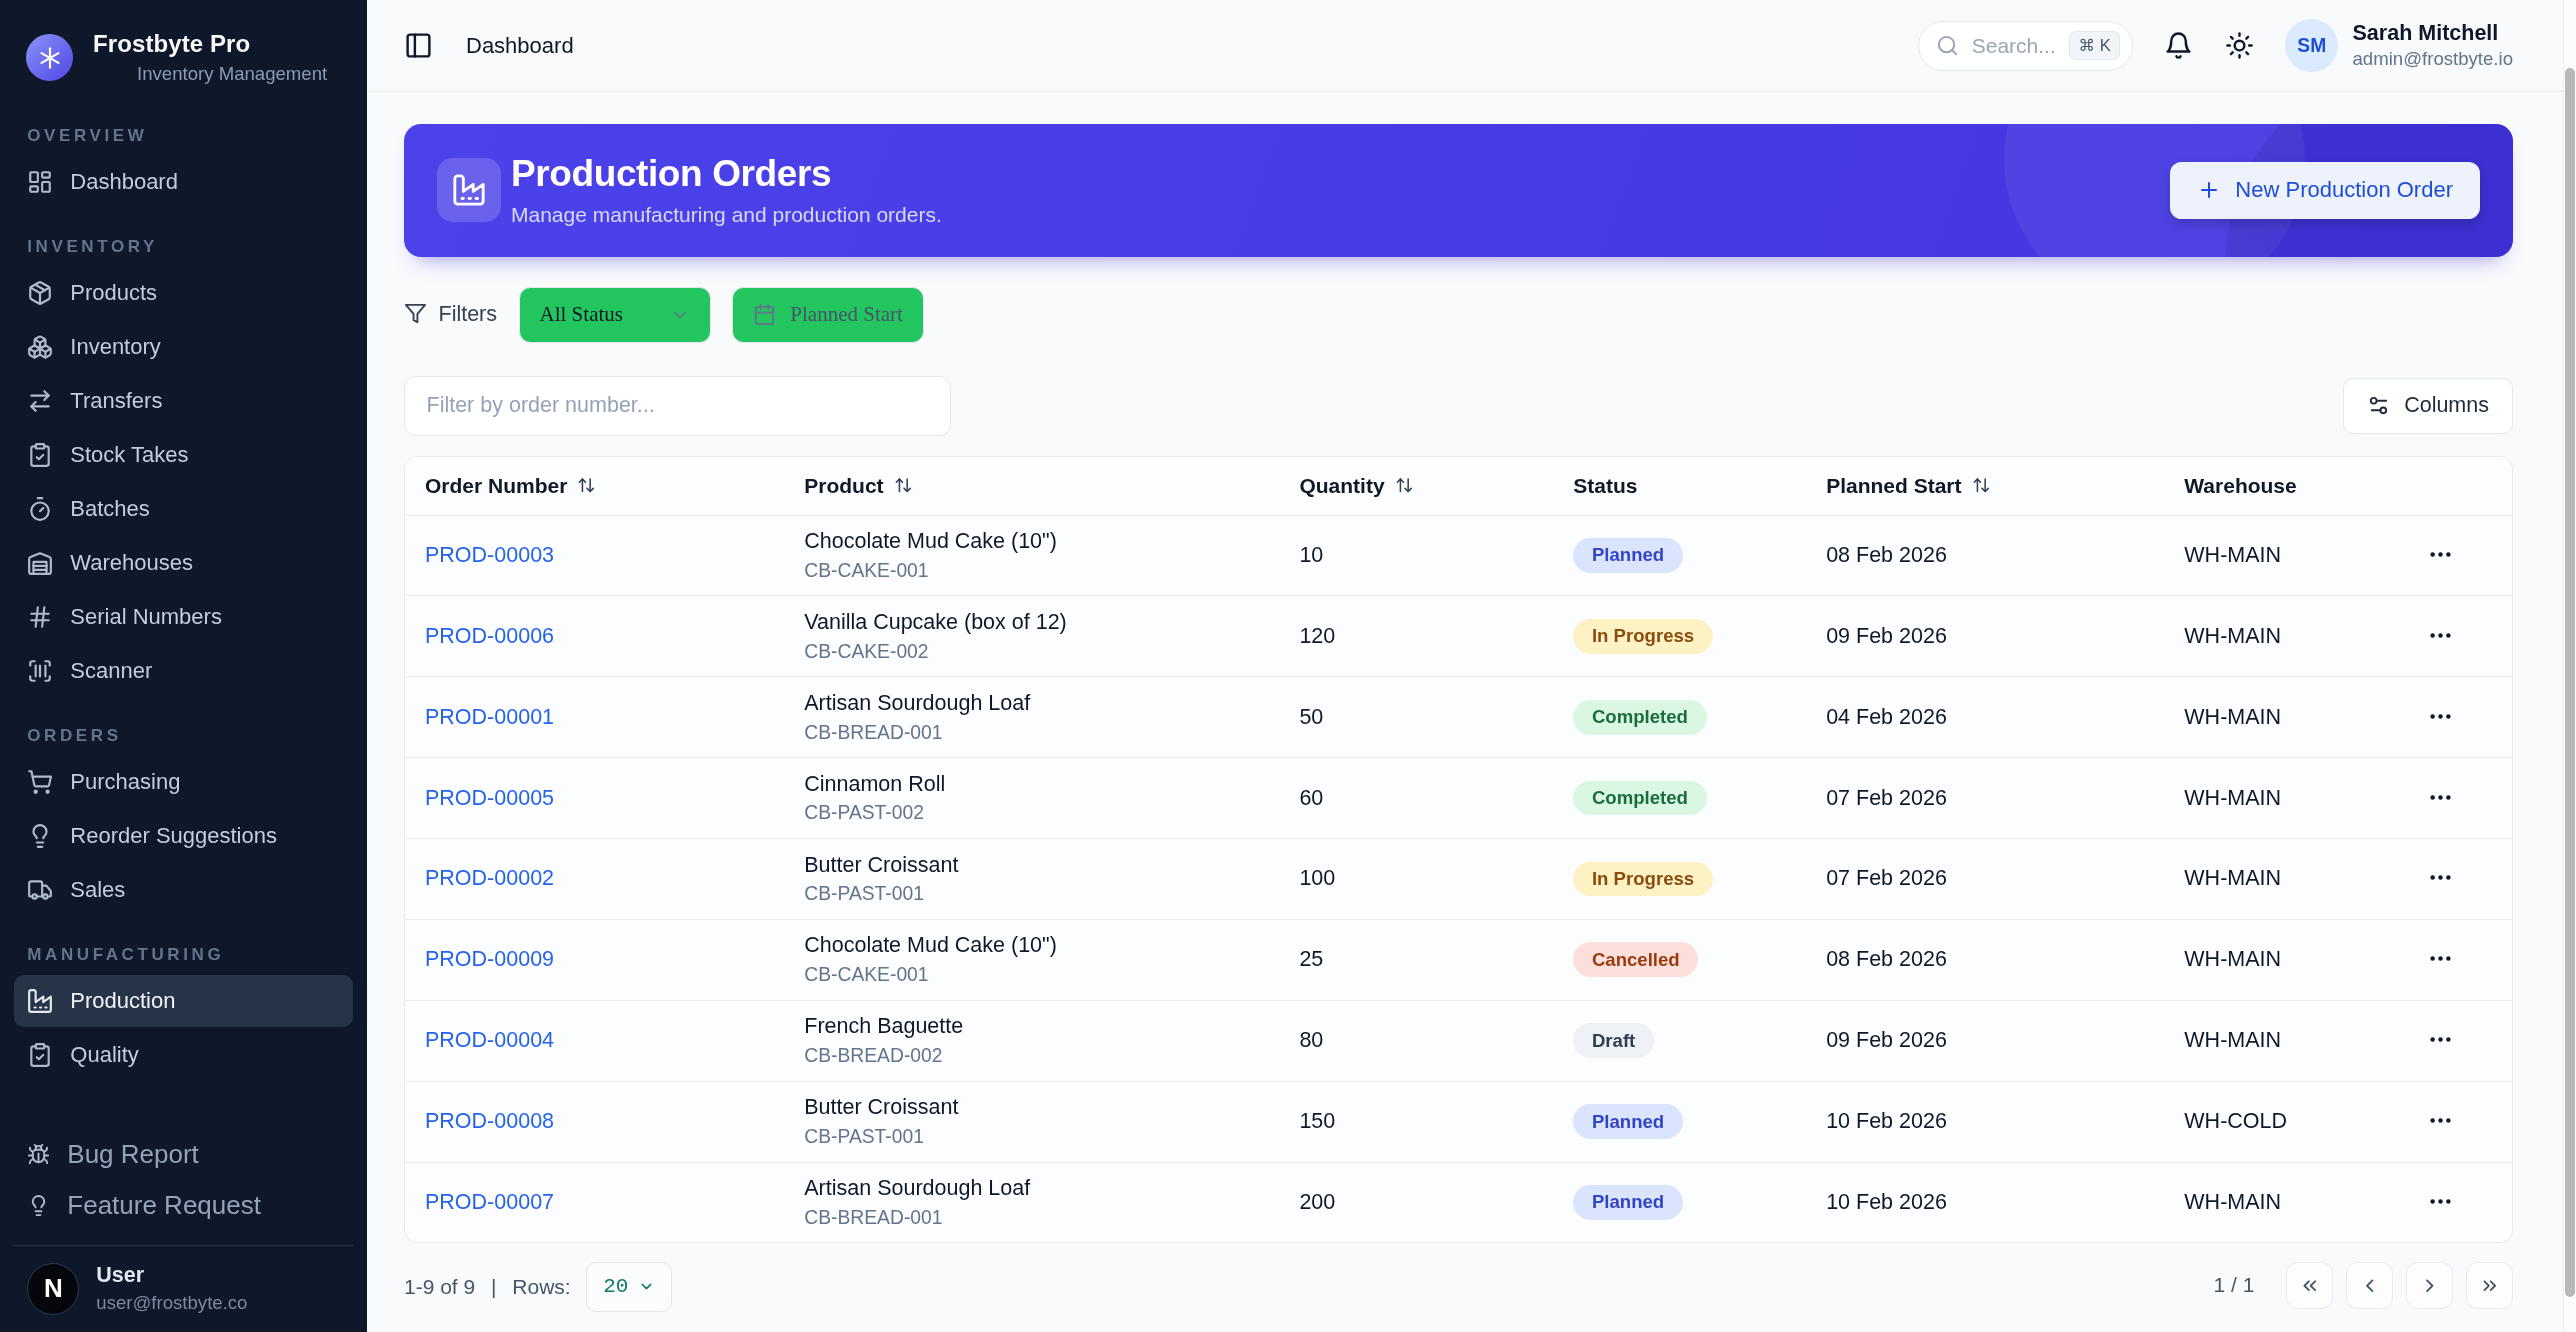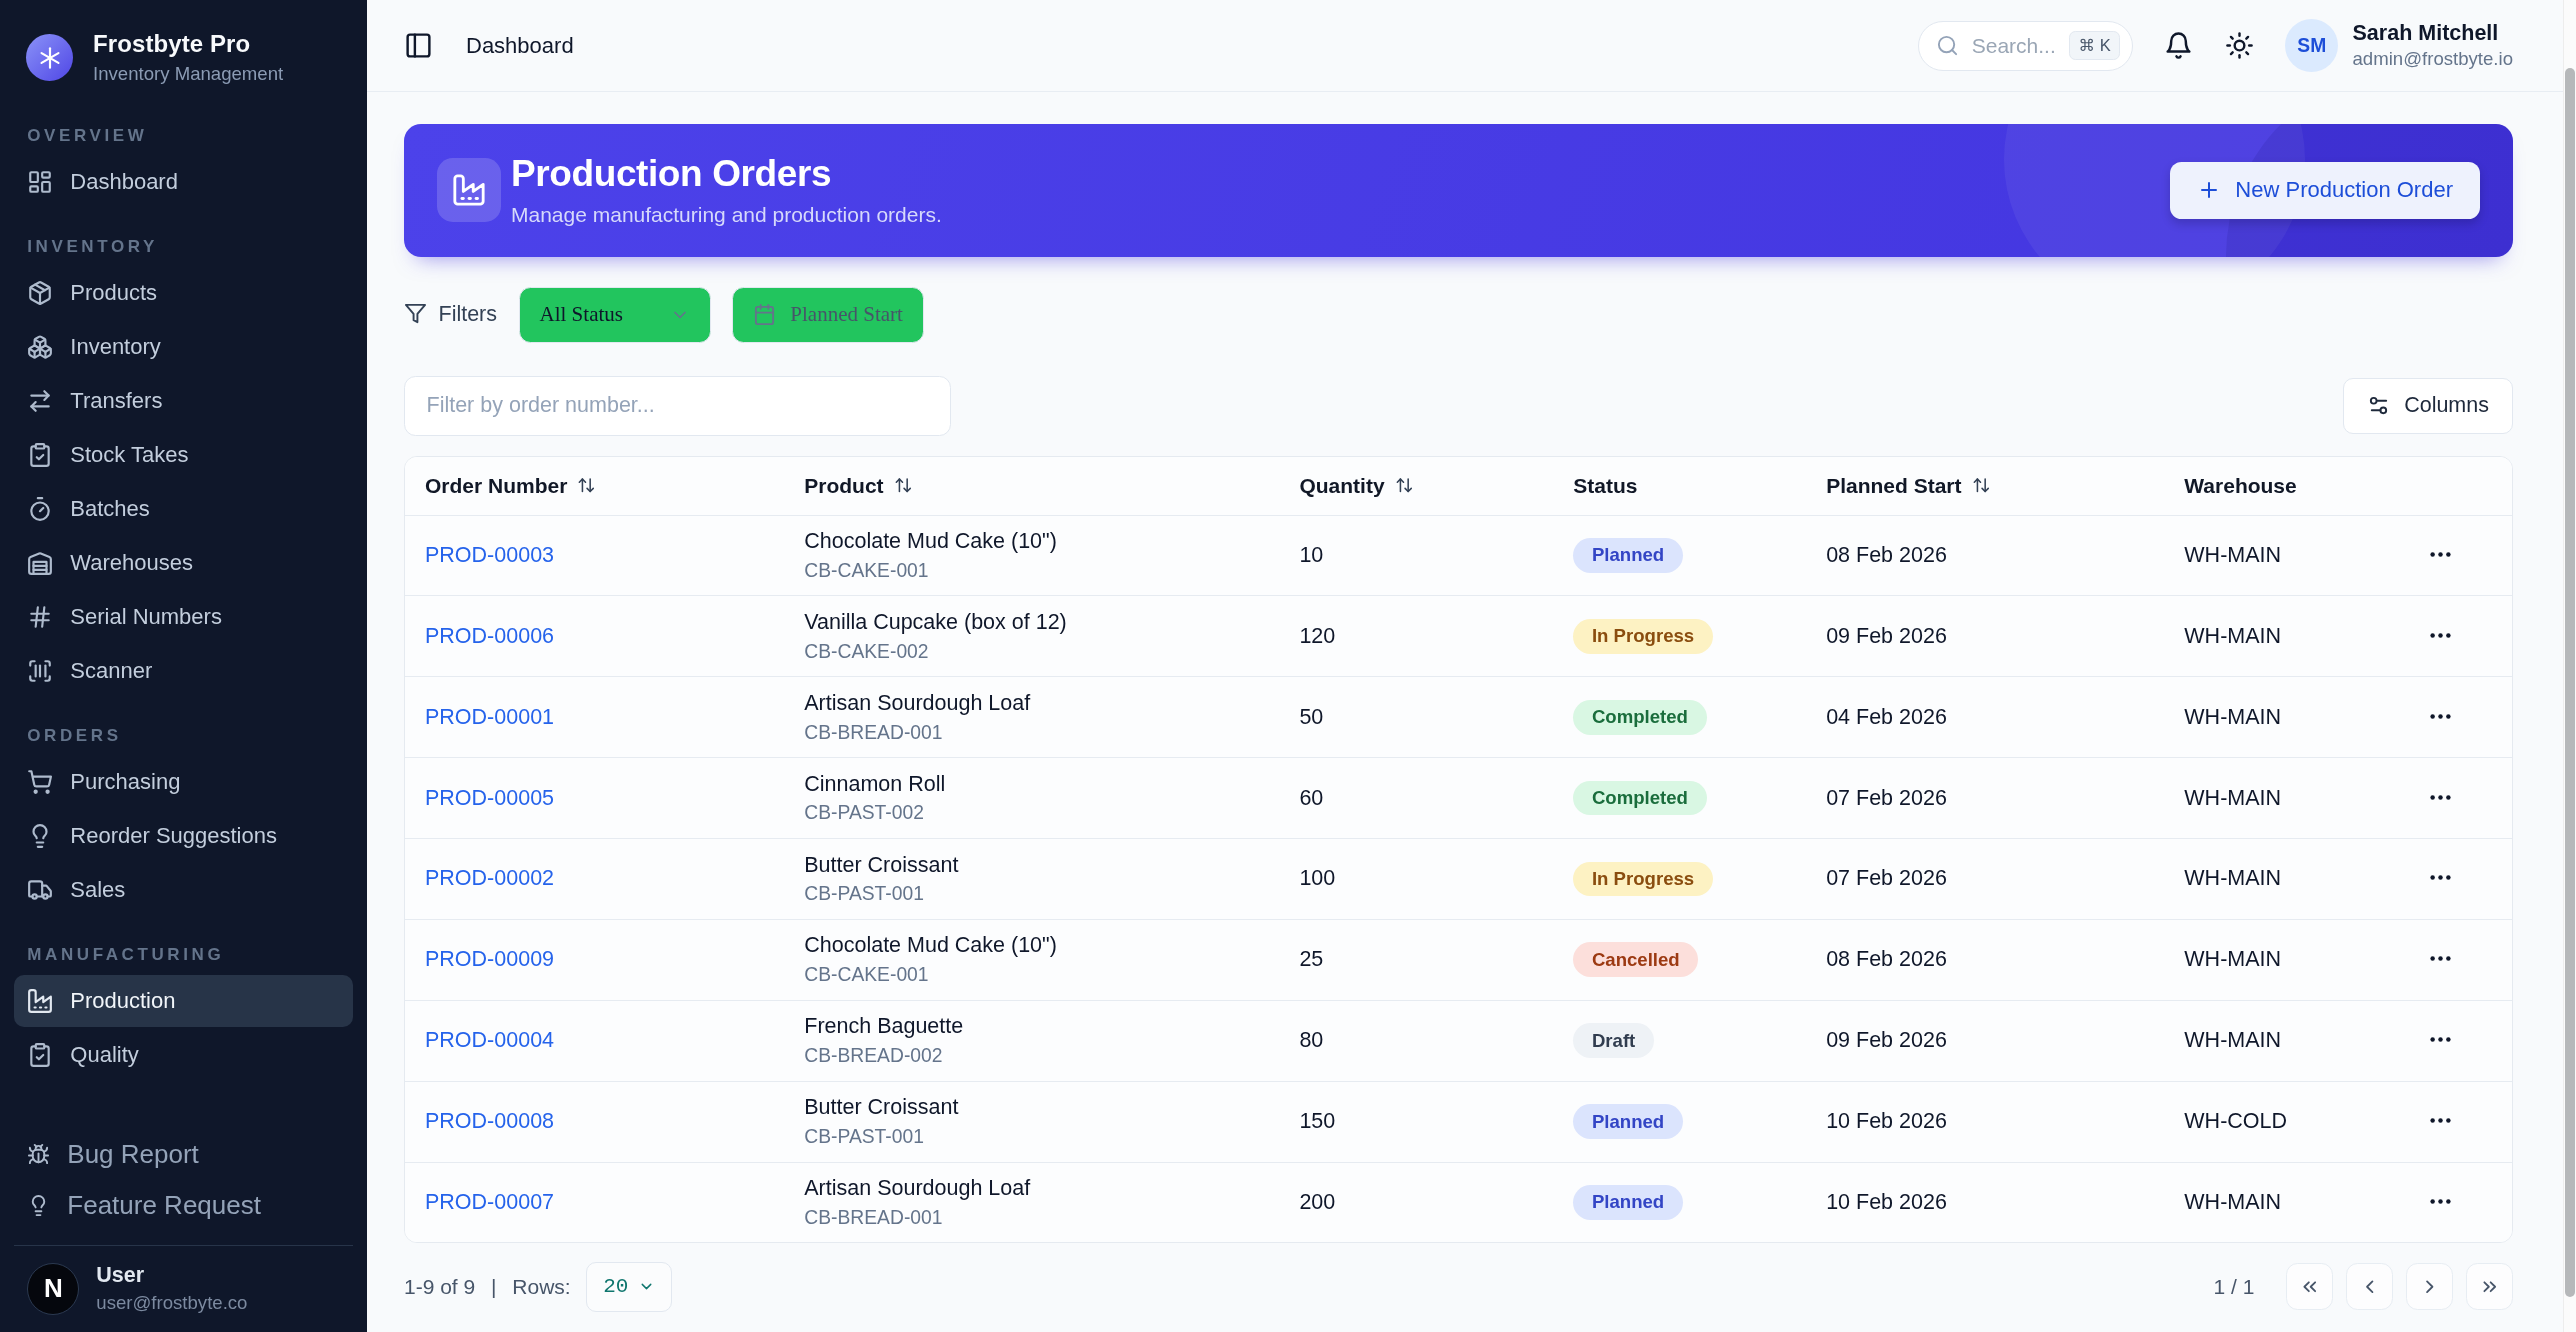--- a/index.html
+++ b/index.html
@@ -12,21 +12,21 @@
   .icn svg { width:100%; height:100%; }
 
   
   .sidebar { width:367px; height:100%; background:#0f172a; color:#c3cedd;
     display:flex; flex-direction:column; padding:0 0 13px; flex:none; }
   .brand { display:flex; align-items:center; gap:20px; padding:30px 26px 11.5px; }
   .brand-logo { width:47px; height:47px; border-radius:50%;
     background:linear-gradient(135deg,#8b93f8,#4f46e5);
     display:flex; align-items:center; justify-content:center; color:#fff; }
   .brand-name { font-size:24px; font-weight:700; color:#f8fafc; letter-spacing:0.1px; }
-  .brand-sub { font-size:18.6px; color:#8b9bb4; margin-top:5px; }
+  .brand-sub { font-size:18.6px; color:#8b9bb4; margin-top:5px;margin-left:44px; }
   nav { padding:0 14.3px; overflow:hidden; }
   .sec-label { font-size:17px; font-weight:600; letter-spacing:3.6px; color:#64748b;
     margin:29px 13px 10px; text-transform:uppercase; }
   .nav-item { display:flex; align-items:center; gap:17px; height:52px; padding:0 13px;
     border-radius:10px; font-size:22px; color:#c3cedd; margin:2.1px 0; cursor:pointer; }
   .nav-item .icn { color:#aebbcd; }
   .nav-item.active { background:#273448; color:#f1f5f9; }
   .nav-item.active .icn { color:#e2e8f0; }
   .side-footer { margin-top:auto; padding:0 14.3px; }
   .side-footer .nav-item { height:49px; font-size:26px; color:#94a3b8; }
@@ -112,21 +112,21 @@
   td { padding:13.6px 20px; vertical-align:middle; }
   .order-link { color:#2563eb; font-size:21.5px; font-weight:500; text-decoration:none; cursor:pointer; }
   .prod-name { font-size:21.5px; color:#0f172a; }
   .prod-sku { font-size:19.3px; color:#64748b; margin-top:5.7px; }
   .qty, .date-cell, .wh-cell { font-size:21.5px; color:#0f172a; }
   .badge { display:inline-block; font-size:18.6px; font-weight:700; padding:6.4px 18.6px;
     border-radius:716px; white-space:nowrap; }
   .row-actions { background:none; border:none; cursor:pointer; color:#0f172a; }
 
   
-  .table-footer { margin-top:18.6px; display:flex; align-items:center;
+  .table-footer { margin-top:18.6px; display:flex; align-items:flex-start;
     justify-content:space-between; font-size:21px; color:#475569; flex:none; }
   .tf-left { display:flex; align-items:center; gap:15.8px; }
   .rows-chip { display:flex; align-items:center; gap:10px; height:50px; padding:0 15.8px;
     background:#fbfcfd; border:1.4px solid #e2e8f0; border-radius:10px; font-size:21px;
     color:#0f766e; cursor:pointer; font-family:Liberation Mono, monospace; }
   .tf-right { display:flex; align-items:center; gap:13px; }
   .page-ind { margin-right:18.6px; }
   .pg-btn { width:47px; height:47px; border:1.4px solid #e7edf3; border-radius:11.5px;
     background:#fdfdfe; color:#475569; display:flex; align-items:center;
     justify-content:center; cursor:pointer; }

